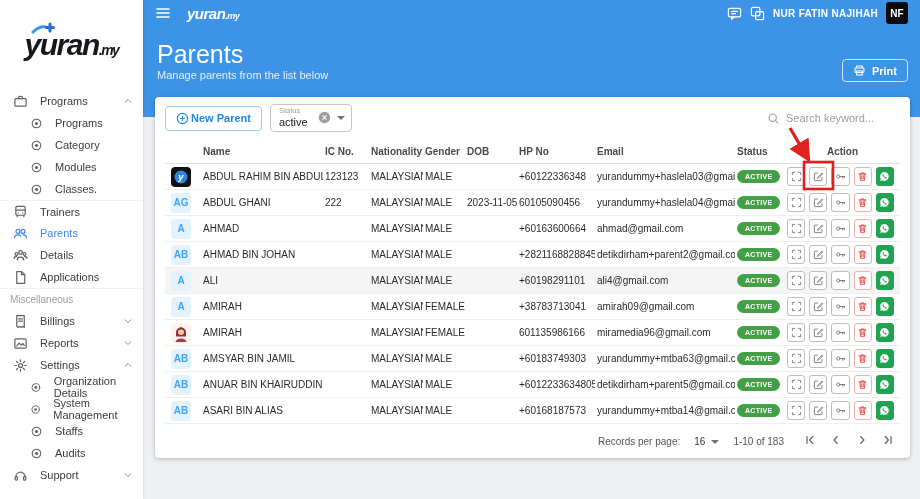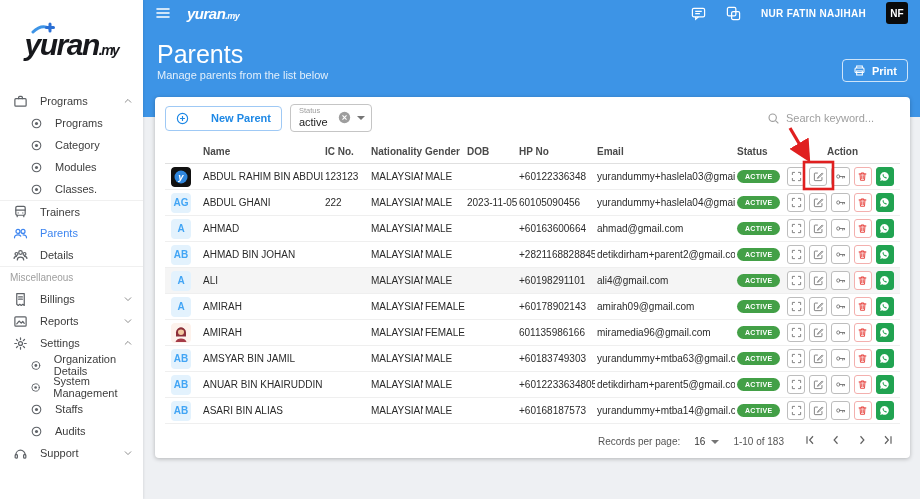--- a/index.html
+++ b/index.html
@@ -24,38 +24,38 @@
   .section-label { height:22px; display:flex; align-items:center; padding-left:10px; font-size:10px; color:#9e9e9e; border-top:1px solid #f0f0f0; }
   .divider-top { border-top:1px solid #f0f0f0; }
 
   
   .main { position:absolute; left:143px; top:0; width:777px; height:499px; }
   .blue-header { position:absolute; left:0; top:0; width:777px; height:117px; background:#3d94e6; }
   .topbar { display:flex; align-items:center; height:26px; padding:0 12px; color:#fff; }
   .hamburger { width:16px; height:16px; margin-right:16px; cursor:pointer; color:#fff; }
   .topbar-logo { font-size:15px; font-weight:800; font-style:italic; letter-spacing:-0.5px; }
   .topbar-logo .sfx { font-size:9px; font-weight:700; }
-  .topbar-right { margin-left:auto; display:flex; align-items:center; gap:20px; }
+  .topbar-right { margin-left:auto; display:flex; align-items:center; gap:8px; }
   .tb-icon { width:15px; height:15px; color:#fff; cursor:pointer; }
   .user-name { font-size:10px; font-weight:700; letter-spacing:.3px; }
   .user-avatar { width:22px; height:22px; background:#0a0a0a; color:#fff; font-size:10px; font-weight:700;
                  display:flex; align-items:center; justify-content:center; border-radius:3px; cursor:pointer; }
   .page-head { padding:14px 0 0 14px; color:#fff; }
   .page-title { font-size:25px; font-weight:400; }
   .page-subtitle { font-size:11px; color:rgba(255,255,255,.85); }
   .print-btn { position:absolute; right:12px; top:59px; display:flex; align-items:center; gap:6px;
                border:1px solid rgba(255,255,255,.75); border-radius:4px; color:#fff; background:transparent;
                font-size:11px; font-weight:700; padding:4px 10px; cursor:pointer; }
   .print-btn svg { width:13px; height:13px; }
 
   
   .card { position:absolute; left:12px; top:97px; width:755px; height:361px; background:#fff; border-radius:4px;
           box-shadow:0 1px 4px rgba(0,0,0,.25); }
   .toolbar { height:42px; display:flex; align-items:center; padding:0 10px; }
-  .new-parent-btn { display:flex; align-items:center; gap:22px; border:1px solid #9fc9f5; background:#fff; color:#1e88e5;
+  .new-parent-btn { display:flex; align-items:center; gap:2px; border:1px solid #9fc9f5; background:#fff; color:#1e88e5;
                     font-size:11px; font-weight:700; border-radius:4px; padding:5px 10px; cursor:pointer; }
   .new-parent-btn svg { width:13px; height:13px; }
   .status-filter { margin-left:8px; border:1px solid #c5c5c5; border-radius:4px; padding:2px 6px 3px 8px;
                    display:flex; align-items:center; min-width:80px; position:relative; cursor:pointer; }
   .sf-texts { display:flex; flex-direction:column; line-height:1.1; margin-right:10px; }
   .sf-label { font-size:7.5px; color:#9e9e9e; }
   .sf-value { font-size:11px; color:#212121; }
   .sf-clear { width:13px; height:13px; margin-right:6px; cursor:pointer; }
   .sf-caret { width:0; height:0; border-left:4px solid transparent; border-right:4px solid transparent; border-top:4px solid #757575; cursor:pointer; }
   .search-box { margin-left:auto; display:flex; align-items:center; gap:6px; padding-right:4px; }
@@ -184,20 +184,29 @@
             <svg viewBox="0 0 16 16" fill="none" stroke="currentColor" stroke-width="1.3" stroke-linecap="round" stroke-linejoin="round" width="100%" height="100%">
               <circle cx="8" cy="4.8" r="1.9"></circle>
               <circle cx="3.7" cy="6.3" r="1.5"></circle>
               <circle cx="12.3" cy="6.3" r="1.5"></circle>
               <path d="M4.6 12.8c0-1.9 1.5-3 3.4-3s3.4 1.1 3.4 3"></path>
               <path d="M1.2 11.2c0-1.4 1.1-2.3 2.5-2.3"></path>
               <path d="M14.8 11.2c0-1.4-1.1-2.3-2.5-2.3"></path>
             </svg>
           </span>
           <span class="nv-label">Details</span>
+        </div>
+        <div class="nav-item">
+          <span class="nv-icon">
+            <svg viewBox="0 0 16 16" fill="none" stroke="currentColor" stroke-width="1.3" stroke-linecap="round" stroke-linejoin="round" width="100%" height="100%">
+              <path d="M4 1.7h5.2L12.5 5v9.3H4z"></path>
+              <path d="M9 1.7V5h3.5"></path>
+            </svg>
+          </span>
+          <span class="nv-label">Applications</span>
         </div>
         <div class="section-label">Miscellaneous</div>
         <div class="nav-item">
           <span class="nv-icon">
             <svg viewBox="0 0 16 16" fill="none" stroke="currentColor" stroke-width="1.3" stroke-linecap="round" stroke-linejoin="round" width="100%" height="100%">
               <path d="M4 1.7h8v12.6l-1.6-1.2-1.6 1.2-1.6-1.2L5.6 14.3 4 13.1z"></path>
               <path d="M6 5.2h4M6 7.6h4"></path>
             </svg>
           </span>
           <span class="nv-label">Billings</span>
@@ -655,21 +664,21 @@
             </tr>
             <tr>
               <td>
                 <div class="avatar-chip">A</div>
               </td>
               <td>AMIRAH</td>
               <td></td>
               <td>MALAYSIAN</td>
               <td>FEMALE</td>
               <td></td>
-              <td>+60178902143</td>
+              <td>+38783713041</td>
               <td>amirah09@gmail.com</td>
               <td><span class="status-badge">ACTIVE</span></td>
               <td>
                 <div class="actions">
                   <button class="act-btn">
                     <span style="width:11px;height:11px;display:flex">
                       <svg viewBox="0 0 16 16" fill="none" stroke="currentColor" stroke-width="1.3" stroke-linecap="round" stroke-linejoin="round" width="100%" height="100%">
                         <path d="M2 5.2V2h3.2M10.8 2H14v3.2M14 10.8V14h-3.2M5.2 14H2v-3.2"></path>
                       </svg>
                     </span>

